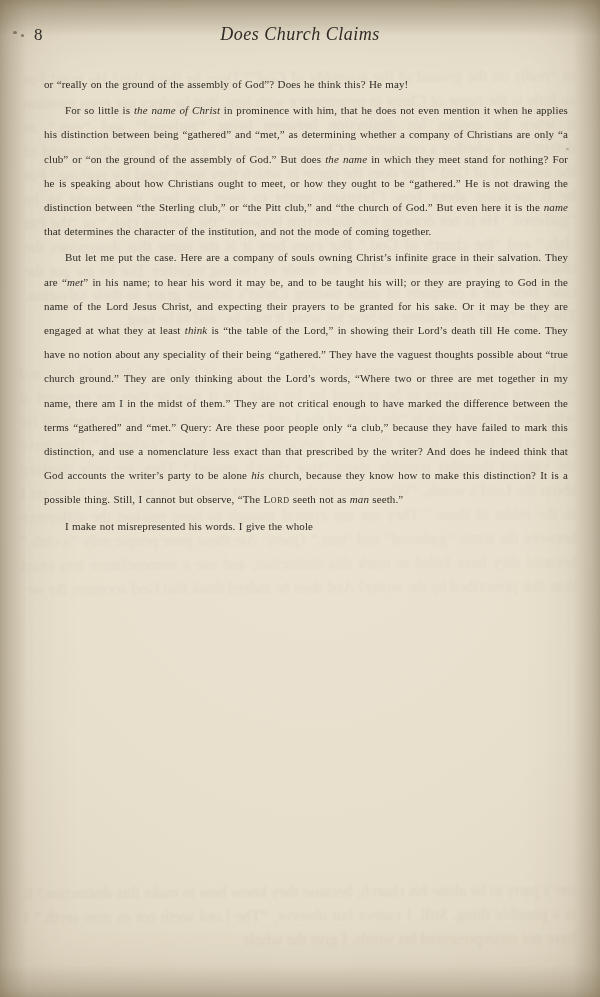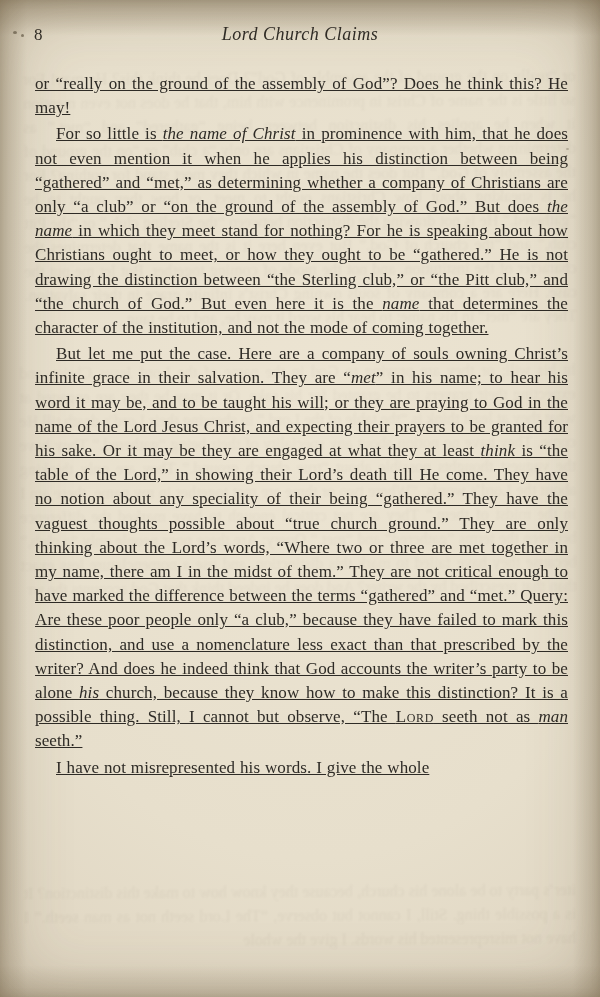--- a/index.html
+++ b/index.html
@@ -42,27 +42,26 @@
     position: absolute;
     left: 0; right: 0; top: 24px;
     text-align: center;
     font-style: italic;
     font-size: 18px;
     letter-spacing: .5px;
   }
 
   .page-body {
     position: relative;
-    padding: 19px 32px 0 35px;
+    padding: 19px 32px 0 44px;
     text-align: justify;
-    font-size: 17px;
+    font-size: 11px;
     line-height: 24.2px;
     letter-spacing: .1px;
     word-spacing: .5px;
-    text-decoration: underline;
   }
   p.para { margin: 0; }
   p.para + p.para { margin-top: 2px; }
   p.para.indent { text-indent: 21px; }
   .seg-italic { font-style: italic; }
   .seg-smallcaps { font-variant: small-caps; letter-spacing: .6px; }
 
   .bleed {
     position: absolute;
     pointer-events: none;
@@ -97,23 +96,23 @@
   <div class="bleed" id="bleed-top">or “really on the ground of the assembly of God”?  Does he think this?  He may! For so little is the name of Christ in prominence with him, that he does not even mention it when he applies his distinction between being “gathered” and “met,” as determining whether a company of Christians are only “a club” or “on the ground of the assembly of God.”  But does the name in which they meet stand for nothing?  For he is speaking about how Christians ought to meet, or how they ought to be “gathered.”  He is not drawing the distinction between “the Sterling club,” or “the Pitt club,” and “the church of God.”  But even here it is the name that determines the character of the institution, and not the mode of coming together. But let me put the case.  Here are a company of souls owning Christ’s infinite grace in their salvation.  They are “met” in his name; to hear his word it may be, and to be taug</div>
   <div class="bleed" id="bleed-middle">ht his will; or they are praying to God in the name of the Lord Jesus Christ, and expecting their prayers to be granted for his sake.  Or it may be they are engaged at what they at least think is “the table of the Lord,” in showing their Lord’s death till He come.  They have no notion about any speciality of their being “gathered.”  They have the vaguest thoughts possible about “true church ground.”  They are only thinking about the Lord’s words, “Where two or three are met together in my name, there am I in the midst of them.”  They are not critical enough to have marked the difference between the terms “gathered” and “met.”  Query: Are these poor people only “a club,” because they have failed to mark this distinction, and use a nomenclature less exact than that prescribed by the writer?  And does he indeed think that God accounts the wr</div>
   <div class="bleed" id="bleed-bottom">iter’s party to be alone his church, because they know how to make this distinction?  It is a possible thing.  Still, I cannot but observe, “The Lord seeth not as man seeth.” I have not misrepresented his words.  I give the whole</div>
 
   <div class="speck" id="speck-1"></div>
   <div class="speck" id="speck-2"></div>
   <div class="speck" id="speck-3"></div>
 
   <div class="page-header">
     <span class="page-number">8</span>
-    <span class="running-title">Lord Church Claims</span>
+    <span class="running-title">Does Church Claims</span>
   </div>
 
   <div class="page-body">
       <p class="para"><span class="seg-normal">or “really on the ground of the assembly of God”?  Does he think this?  He may!</span></p>
       <p class="para indent"><span class="seg-normal">For so little is </span><span class="seg-italic">the name of Christ</span><span class="seg-normal"> in prominence with him, that he does not even mention it when he applies his distinction between being “gathered” and “met,” as determining whether a company of Christians are only “a club” or “on the ground of the assembly of God.”  But does </span><span class="seg-italic">the name</span><span class="seg-normal"> in which they meet stand for nothing?  For he is speaking about how Christians ought to meet, or how they ought to be “gathered.”  He is not drawing the distinction between “the Sterling club,” or “the Pitt club,” and “the church of God.”  But even here it is the </span><span class="seg-italic">name</span><span class="seg-normal"> that determines the character of the institution, and not the mode of coming together.</span></p>
       <p class="para indent"><span class="seg-normal">But let me put the case.  Here are a company of souls owning Christ’s infinite grace in their salvation.  They are “</span><span class="seg-italic">met</span><span class="seg-normal">” in his name; to hear his word it may be, and to be taught his will; or they are praying to God in the name of the Lord Jesus Christ, and expecting their prayers to be granted for his sake.  Or it may be they are engaged at what they at least </span><span class="seg-italic">think</span><span class="seg-normal"> is “the table of the Lord,” in showing their Lord’s death till He come.  They have no notion about any speciality of their being “gathered.”  They have the vaguest thoughts possible about “true church ground.”  They are only thinking about the Lord’s words, “Where two or three are met together in my name, there am I in the midst of them.”  They are not critical enough to have marked the difference between the terms “gathered” and “met.”  Query: Are these poor people only “a club,” because they have failed to mark this distinction, and use a nomenclature less exact than that prescribed by the writer?  And does he indeed think that God accounts the writer’s party to be alone </span><span class="seg-italic">his</span><span class="seg-normal"> church, because they know how to make this distinction?  It is a possible thing.  Still, I cannot but observe, “The </span><span class="seg-smallcaps">Lord</span><span class="seg-normal"> seeth not as </span><span class="seg-italic">man</span><span class="seg-normal"> seeth.”</span></p>
-      <p class="para indent"><span class="seg-normal">I have not misrepresented his words.  I give the whole</span></p>
+      <p class="para indent"><span class="seg-normal">I make not misrepresented his words.  I give the whole</span></p>
     </div>
 
 </div>
 
 </body></html>

